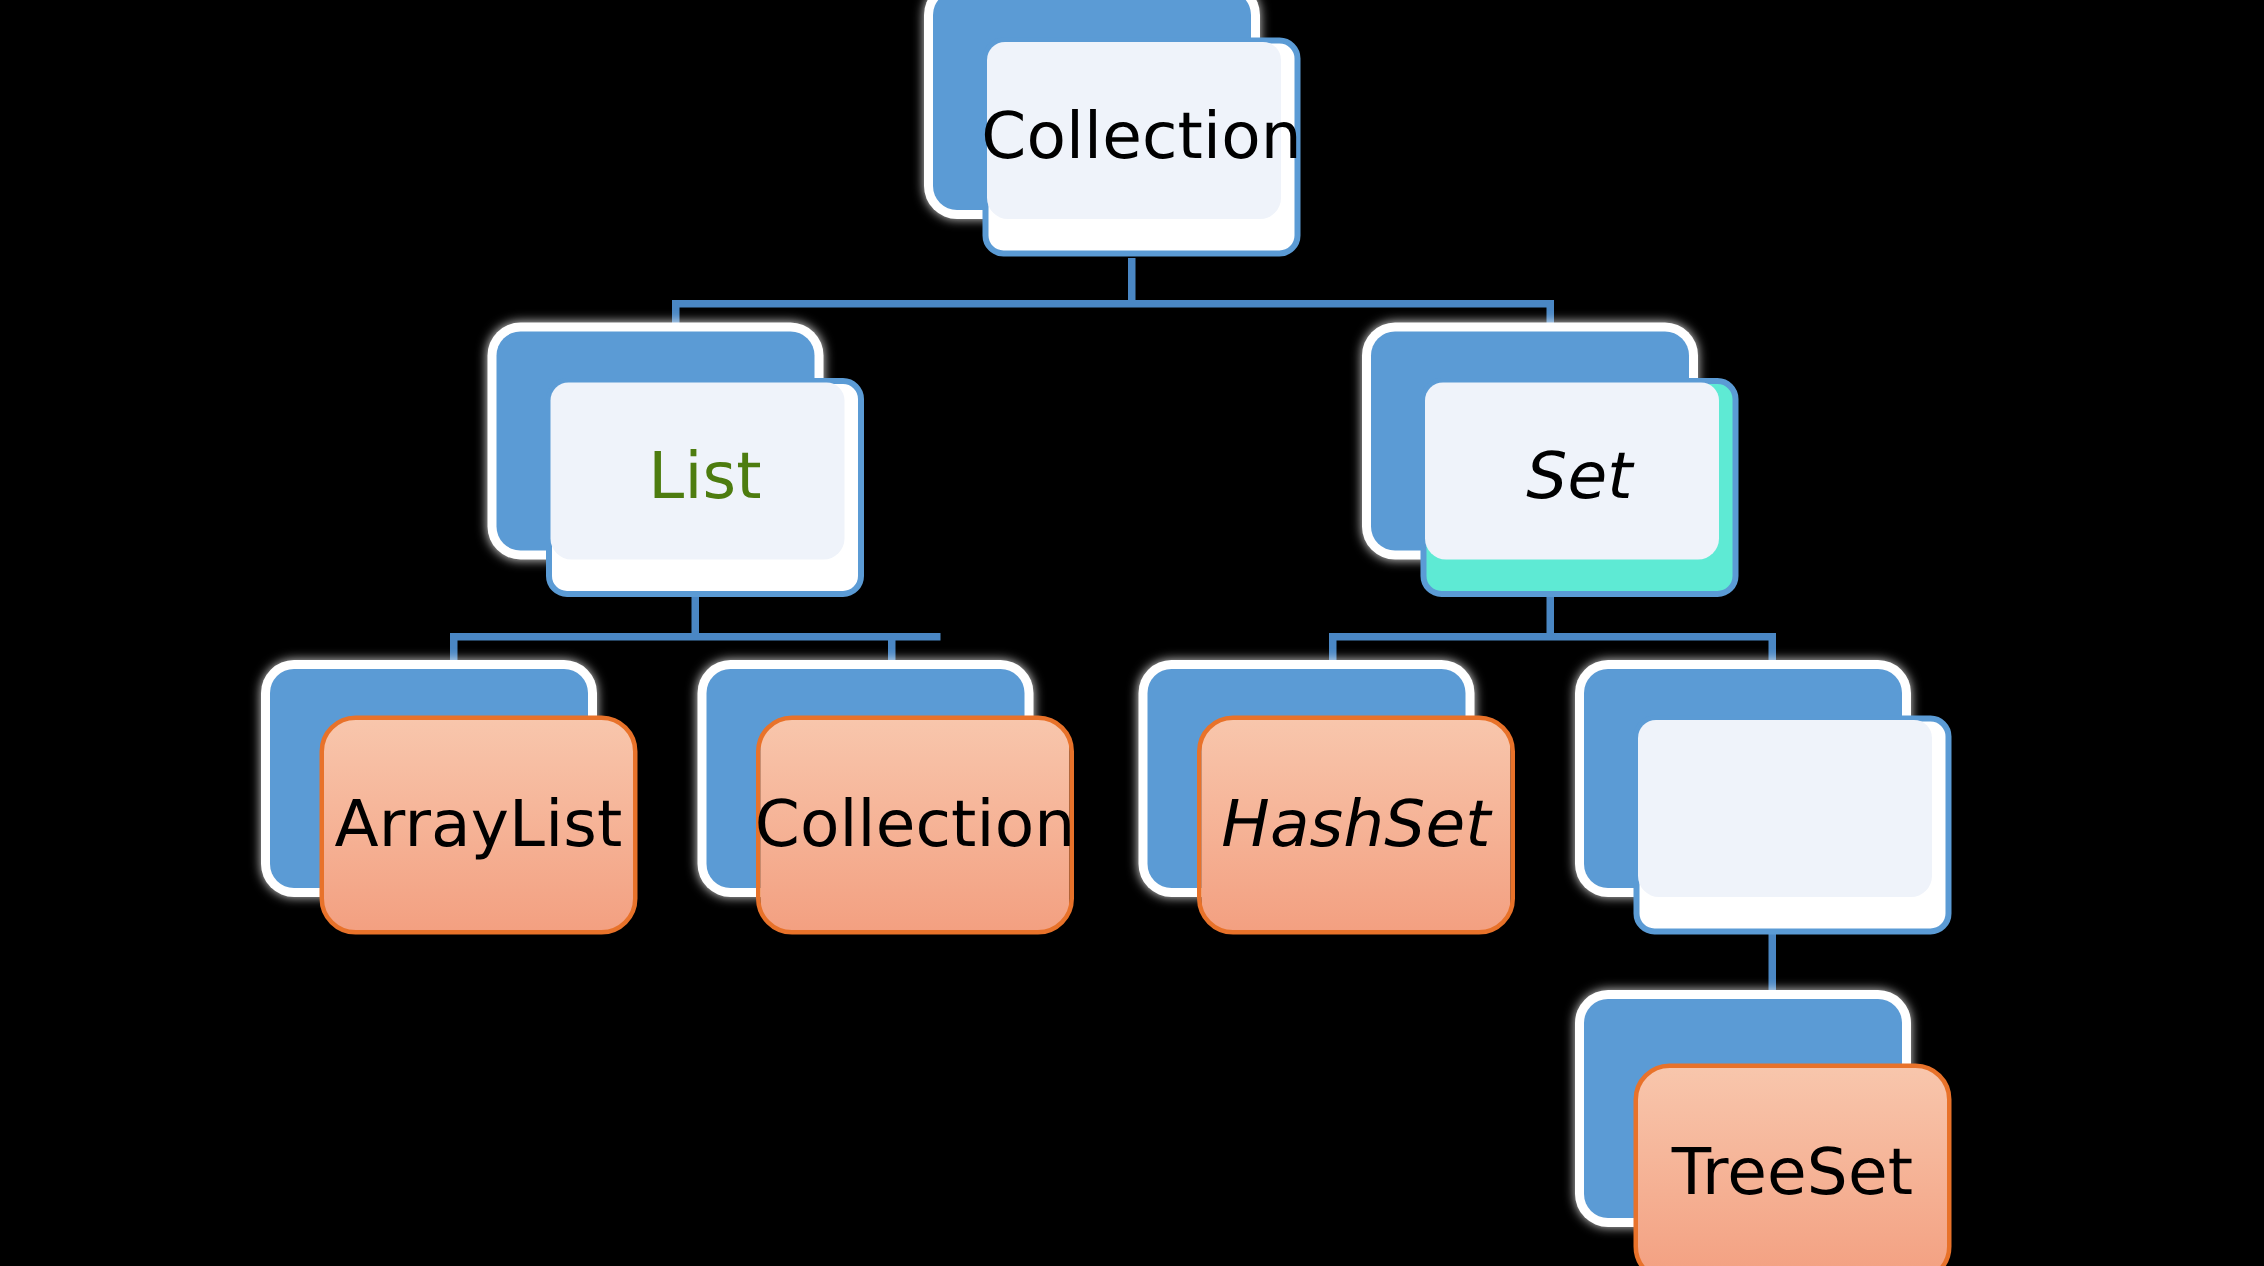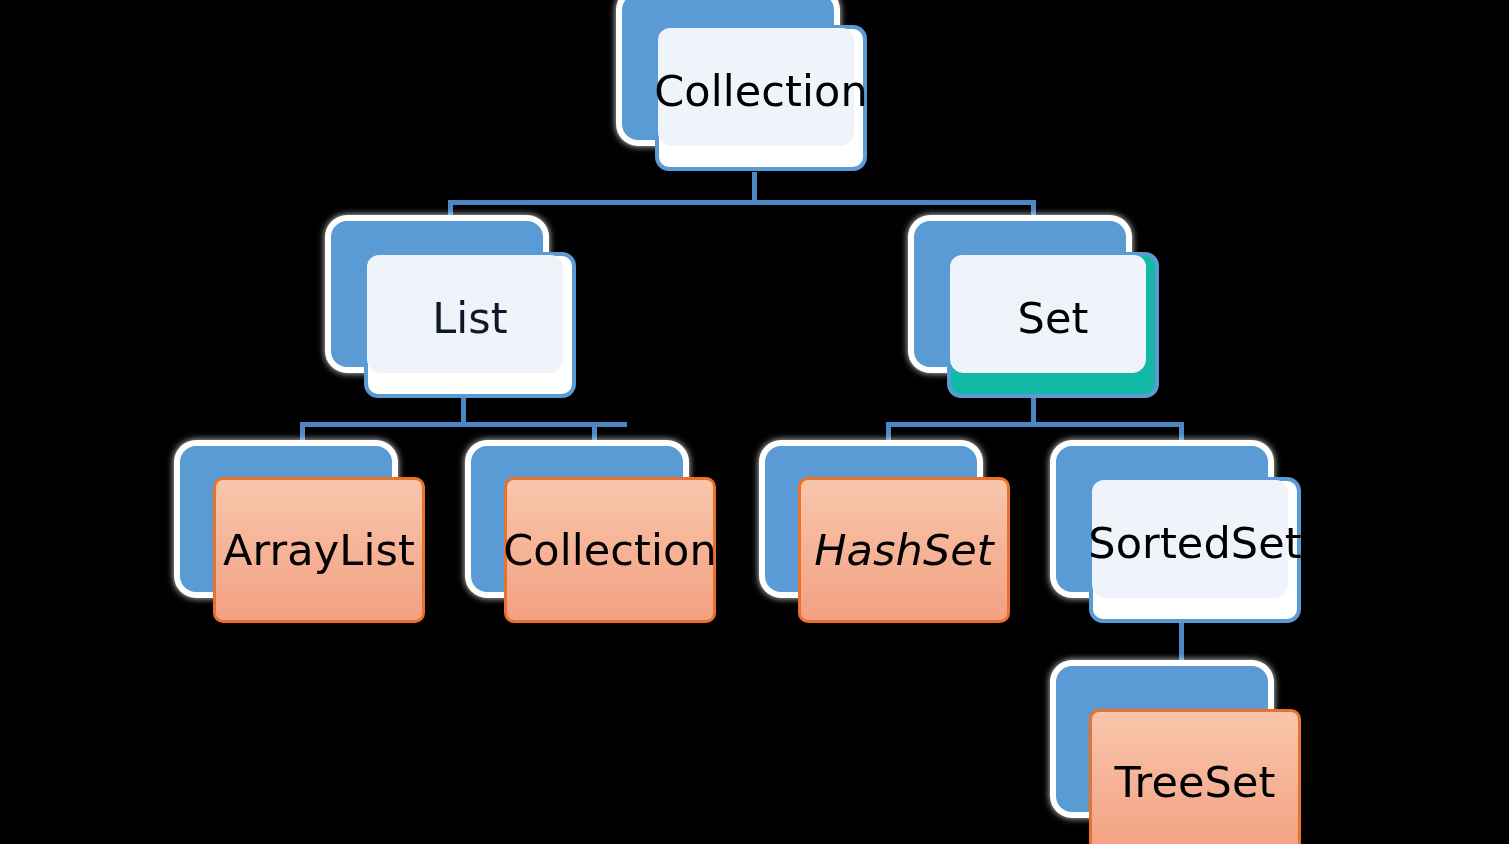--- a/index.html
+++ b/index.html
@@ -65,21 +65,21 @@
     background:#EFF3FA;
     border-radius:12px 12px 14px 14px;
     z-index:1;
   }
 
   
   .node.klass .front{
     background:linear-gradient(to bottom,#F8C6AC 0%,#F6B79A 45%,#F3A081 100%);
     border:3px solid #E8722A;
     box-sizing:border-box;
-    border-radius:10px;
+    border-radius:24px;
   }
 
   .node .label{
     position:relative;
     z-index:4;
     color:#000000;
     font-size:43px;
     line-height:1;
     font-weight:400;
     letter-spacing:0.1px;
@@ -113,27 +113,27 @@
     <div class="front" style="background: rgb(255, 255, 255); border-color: rgb(91, 155, 213);">
       <div class="inner" style="background: rgb(239, 243, 250);"></div>
       <div class="label" style="color: rgb(0, 0, 0);">Collection</div>
     </div>
   </div>
 
   <div class="node iface" style="left: 331px; top: 221px;">
     <div class="back" style="background: rgb(91, 155, 213);"></div>
     <div class="front" style="background: rgb(255, 255, 255); border-color: rgb(91, 155, 213);">
       <div class="inner" style="background: rgb(239, 243, 250);"></div>
-      <div class="label" style="color: #0f172a;">List</div>
+      <div class="label" style="color: #4d7c0f;">List</div>
     </div>
   </div>
 
   <div class="node iface" style="left: 914px; top: 221px;">
     <div class="back" style="background: rgb(91, 155, 213);"></div>
-    <div class="front" style="background: #14b8a6; border-color: rgb(91, 155, 213);">
+    <div class="front" style="background: #5eead4; border-color: rgb(91, 155, 213); font-style: italic;">
       <div class="inner" style="background: rgb(239, 243, 250);"></div>
       <div class="label" style="color: rgb(0, 0, 0);">Set</div>
     </div>
   </div>
 
   <div class="node klass" style="left: 180px; top: 446px;">
     <div class="back" style="background: rgb(91, 155, 213);"></div>
     <div class="front" style="background: linear-gradient(rgb(248, 198, 172) 0%, rgb(243, 160, 129) 100%); border-color: rgb(232, 114, 42);">
 
       <div class="label" style="color: rgb(0, 0, 0);">ArrayList</div>
@@ -153,21 +153,20 @@
     <div class="front" style="background: linear-gradient(rgb(248, 198, 172) 0%, rgb(243, 160, 129) 100%); border-color: rgb(232, 114, 42); font-style: italic;">
 
       <div class="label" style="color: rgb(0, 0, 0);">HashSet</div>
     </div>
   </div>
 
   <div class="node iface" style="left: 1056px; top: 446px;">
     <div class="back" style="background: rgb(91, 155, 213);"></div>
     <div class="front" style="background: rgb(255, 255, 255); border-color: rgb(91, 155, 213);">
       <div class="inner" style="background: rgb(239, 243, 250);"></div>
-      <div class="label" style="color: rgb(0, 0, 0);">SortedSet</div>
     </div>
   </div>
 
   <div class="node klass" style="left: 1056px; top: 666px;">
     <div class="back" style="background: rgb(91, 155, 213);"></div>
     <div class="front" style="background: linear-gradient(rgb(248, 198, 172) 0%, rgb(243, 160, 129) 100%); border-color: rgb(232, 114, 42); margin-top: 12px;">
 
       <div class="label" style="color: rgb(0, 0, 0);">TreeSet</div>
     </div>
   </div>

